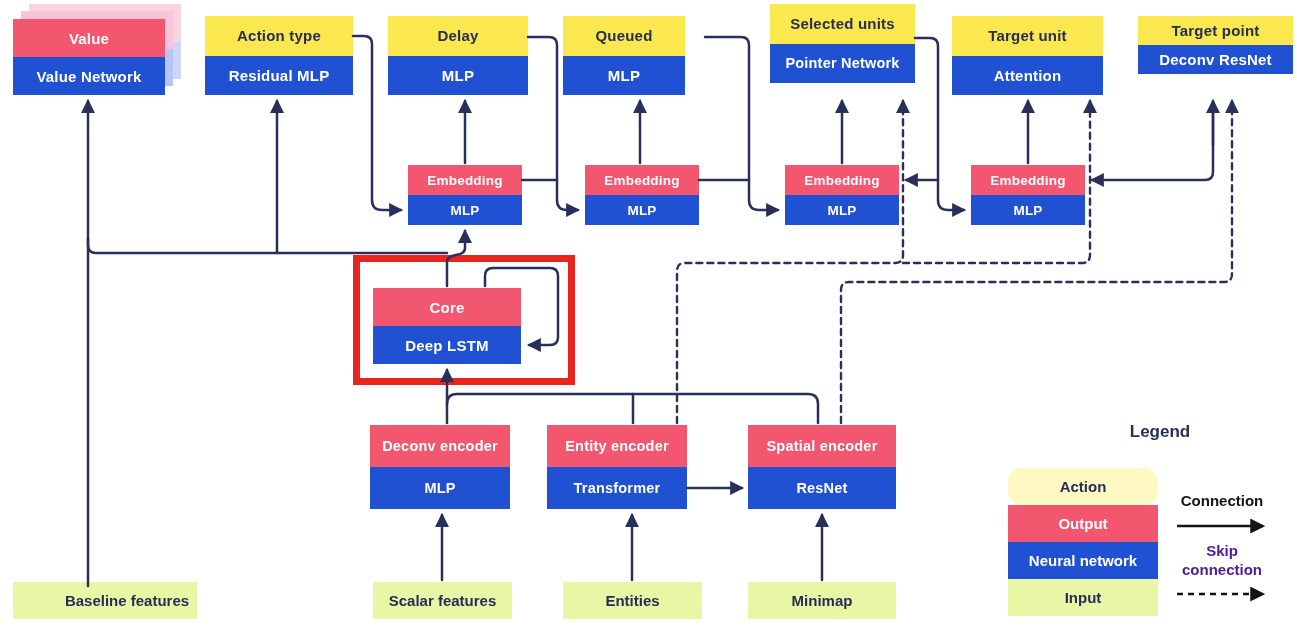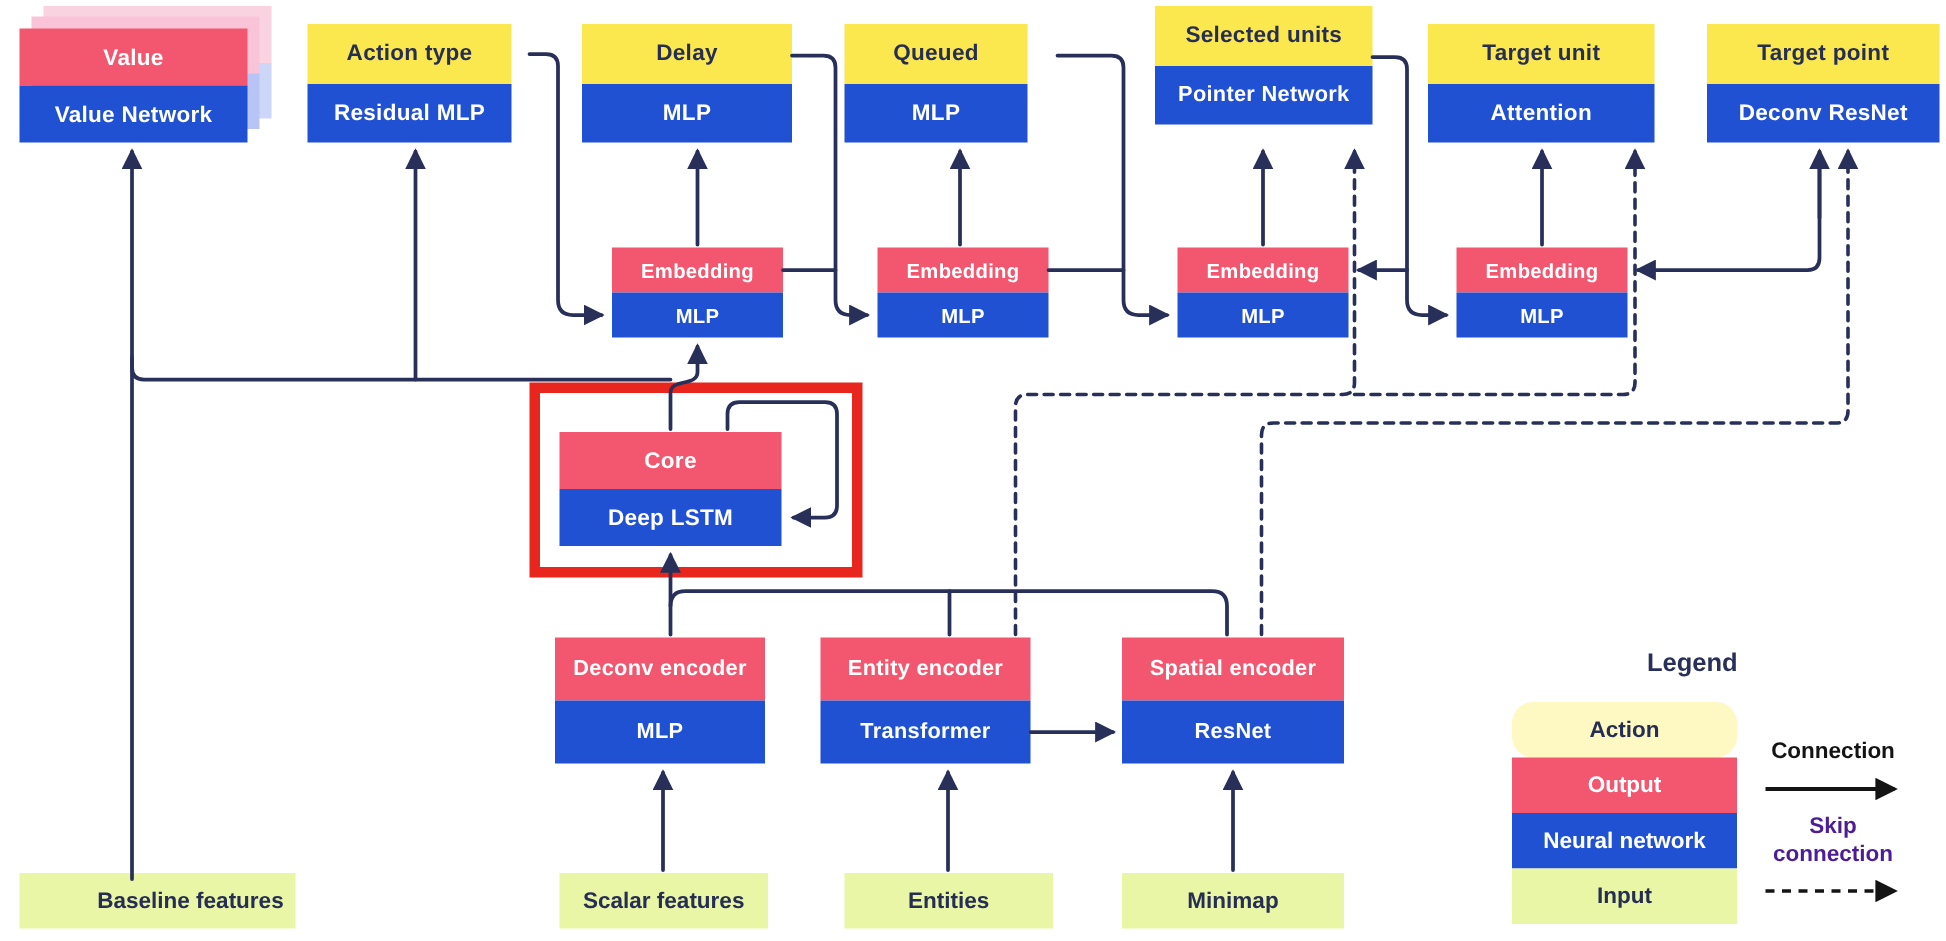--- a/index.html
+++ b/index.html
@@ -14,21 +14,21 @@
   .fs15{font-size:15px;} .fs14{font-size:14.5px;} .fs13{font-size:13.5px;}
   .input-box{position:absolute;display:flex;align-items:center;justify-content:center;
              background:#e9f6a6;color:#262e54;font-weight:700;font-size:15px;z-index:3;}
   .ghost{position:absolute;z-index:2;display:flex;flex-direction:column;}
   .ghost .g1{flex:1;} .ghost .g2{flex:1;}
   .ghostA .g1{background:#fad3e1;} .ghostA .g2{background:#ccd6f8;}
   .ghostB .g1{background:#f9c4d7;} .ghostB .g2{background:#b7c4f4;}
   #wires{position:absolute;left:0;top:0;z-index:4;pointer-events:none;}
   .hl{position:absolute;left:353px;top:255px;width:208px;height:116px;
       border:7px solid #e9261d;z-index:2;}
-  .legend-title{position:absolute;left:1098px;top:432px;width:124px;text-align:left;
+  .legend-title{position:absolute;left:1098px;top:422px;width:124px;text-align:center;
       color:#28305a;font-size:17px;font-weight:600;z-index:3;}
   .legend-stack{position:absolute;left:1008px;top:468px;width:150px;z-index:3;}
   .legend-row{height:37px;display:flex;align-items:center;justify-content:center;
       font-size:15px;font-weight:600;}
   .lg-action{background:#fef9c3;color:#262e54;border-radius:14px;}
   .lg-output{background:#f3566f;color:#ffffff;}
   .lg-network{background:#2051d3;color:#ffffff;}
   .lg-input{background:#e9f6a6;color:#262e54;}
   .legend-conn-label{position:absolute;left:1168px;top:492px;width:108px;text-align:center;
       color:#141414;font-size:15px;font-weight:600;z-index:3;}
@@ -50,41 +50,41 @@
       <div class="g2"></div>
     </div>
 
   <div class="hl"></div>
 
   <div class="node" style="left:13px;top:19px;width:152px;height:76px;">
     <div class="r pink fs15">Value</div>
     <div class="r blue fs15">Value Network</div>
   </div>
 
-  <div class="node" style="left:205px;top:16px;width:136px;height:79px;">
+  <div class="node" style="left:205px;top:16px;width:148px;height:79px;">
     <div class="r yellow fs15">Action type</div>
     <div class="r blue fs15">Residual MLP</div>
   </div>
   <div class="node" style="left:388px;top:16px;width:140px;height:79px;">
     <div class="r yellow fs15">Delay</div>
     <div class="r blue fs15">MLP</div>
   </div>
   <div class="node" style="left:563px;top:16px;width:122px;height:79px;">
     <div class="r yellow fs15">Queued</div>
     <div class="r blue fs15">MLP</div>
   </div>
   <div class="node" style="left:770px;top:4px;width:145px;height:79px;">
     <div class="r yellow fs15">Selected units</div>
     <div class="r blue fs14">Pointer Network</div>
   </div>
   <div class="node" style="left:952px;top:16px;width:151px;height:79px;">
     <div class="r yellow fs15">Target unit</div>
     <div class="r blue fs15">Attention</div>
   </div>
-  <div class="node" style="left:1138px;top:16px;width:155px;height:79px;">
+  <div class="node" style="left:1138px;top:16px;width:155px;height:58px;">
     <div class="r yellow fs15">Target point</div>
     <div class="r blue fs15">Deconv ResNet</div>
   </div>
 
   <div class="node" style="left:408px;top:165px;width:114px;height:60px;">
     <div class="r pink fs13">Embedding</div>
     <div class="r blue fs13">MLP</div>
   </div>
   <div class="node" style="left:585px;top:165px;width:114px;height:60px;">
     <div class="r pink fs13">Embedding</div>

